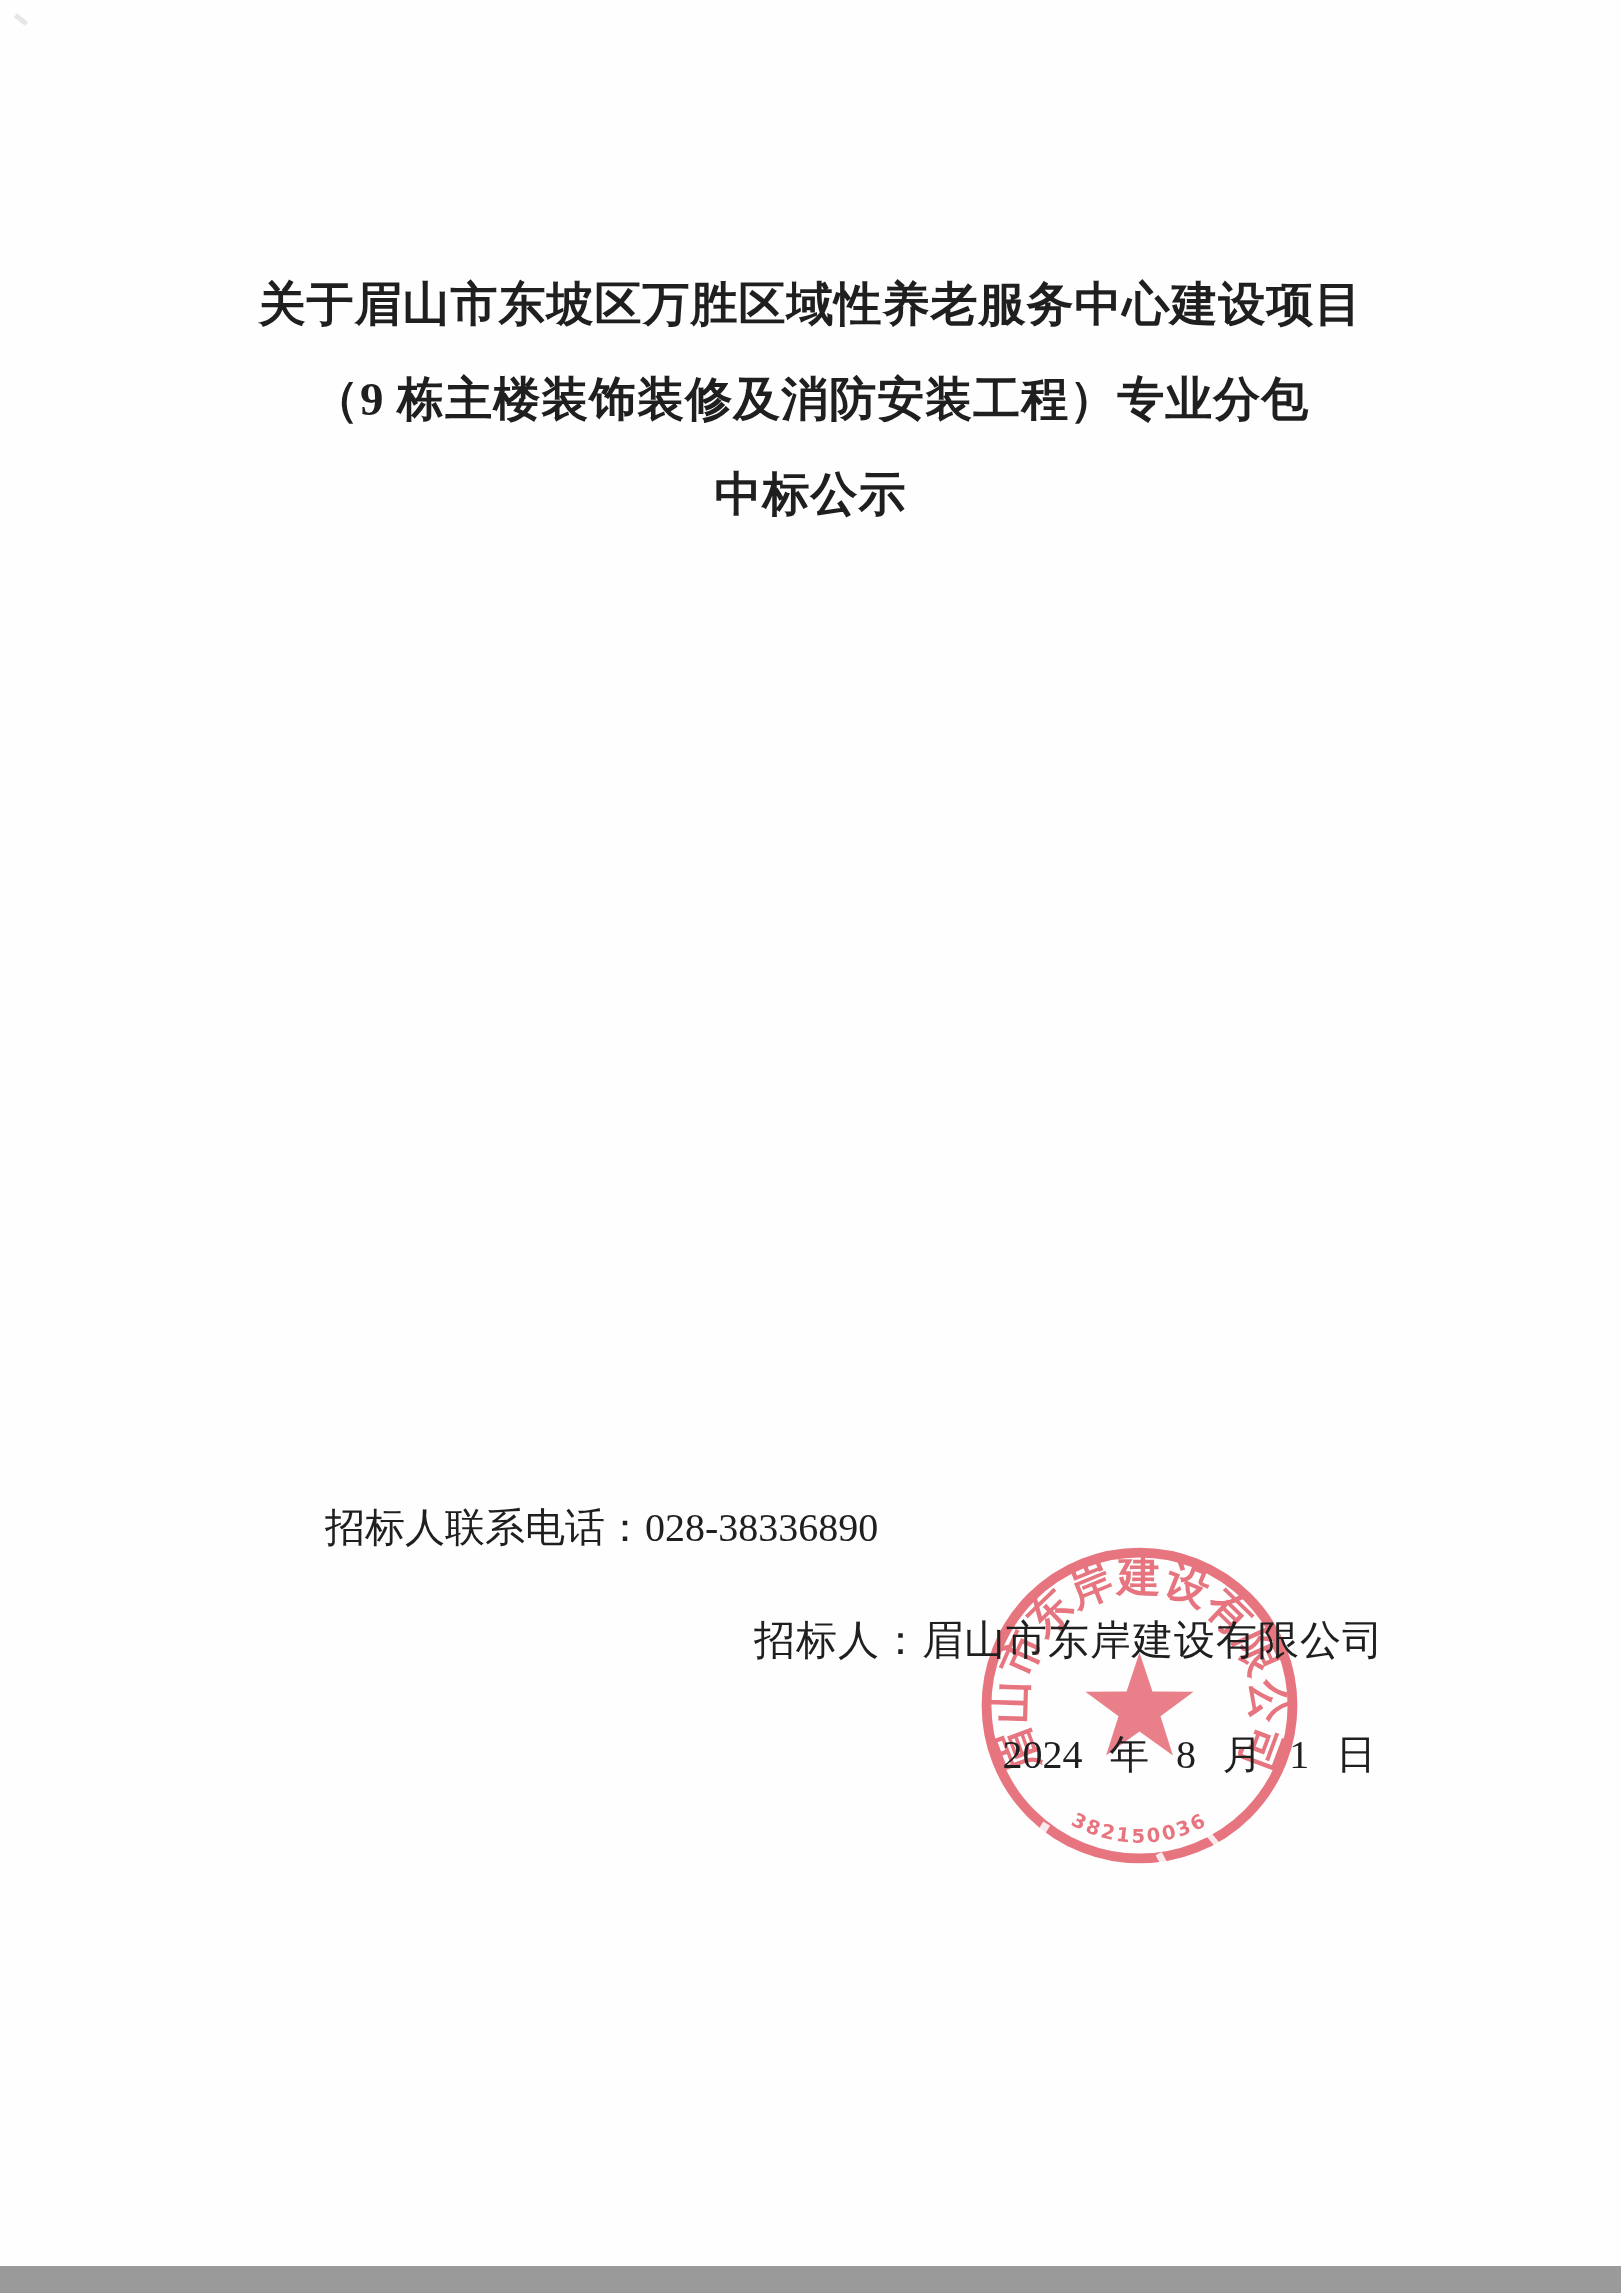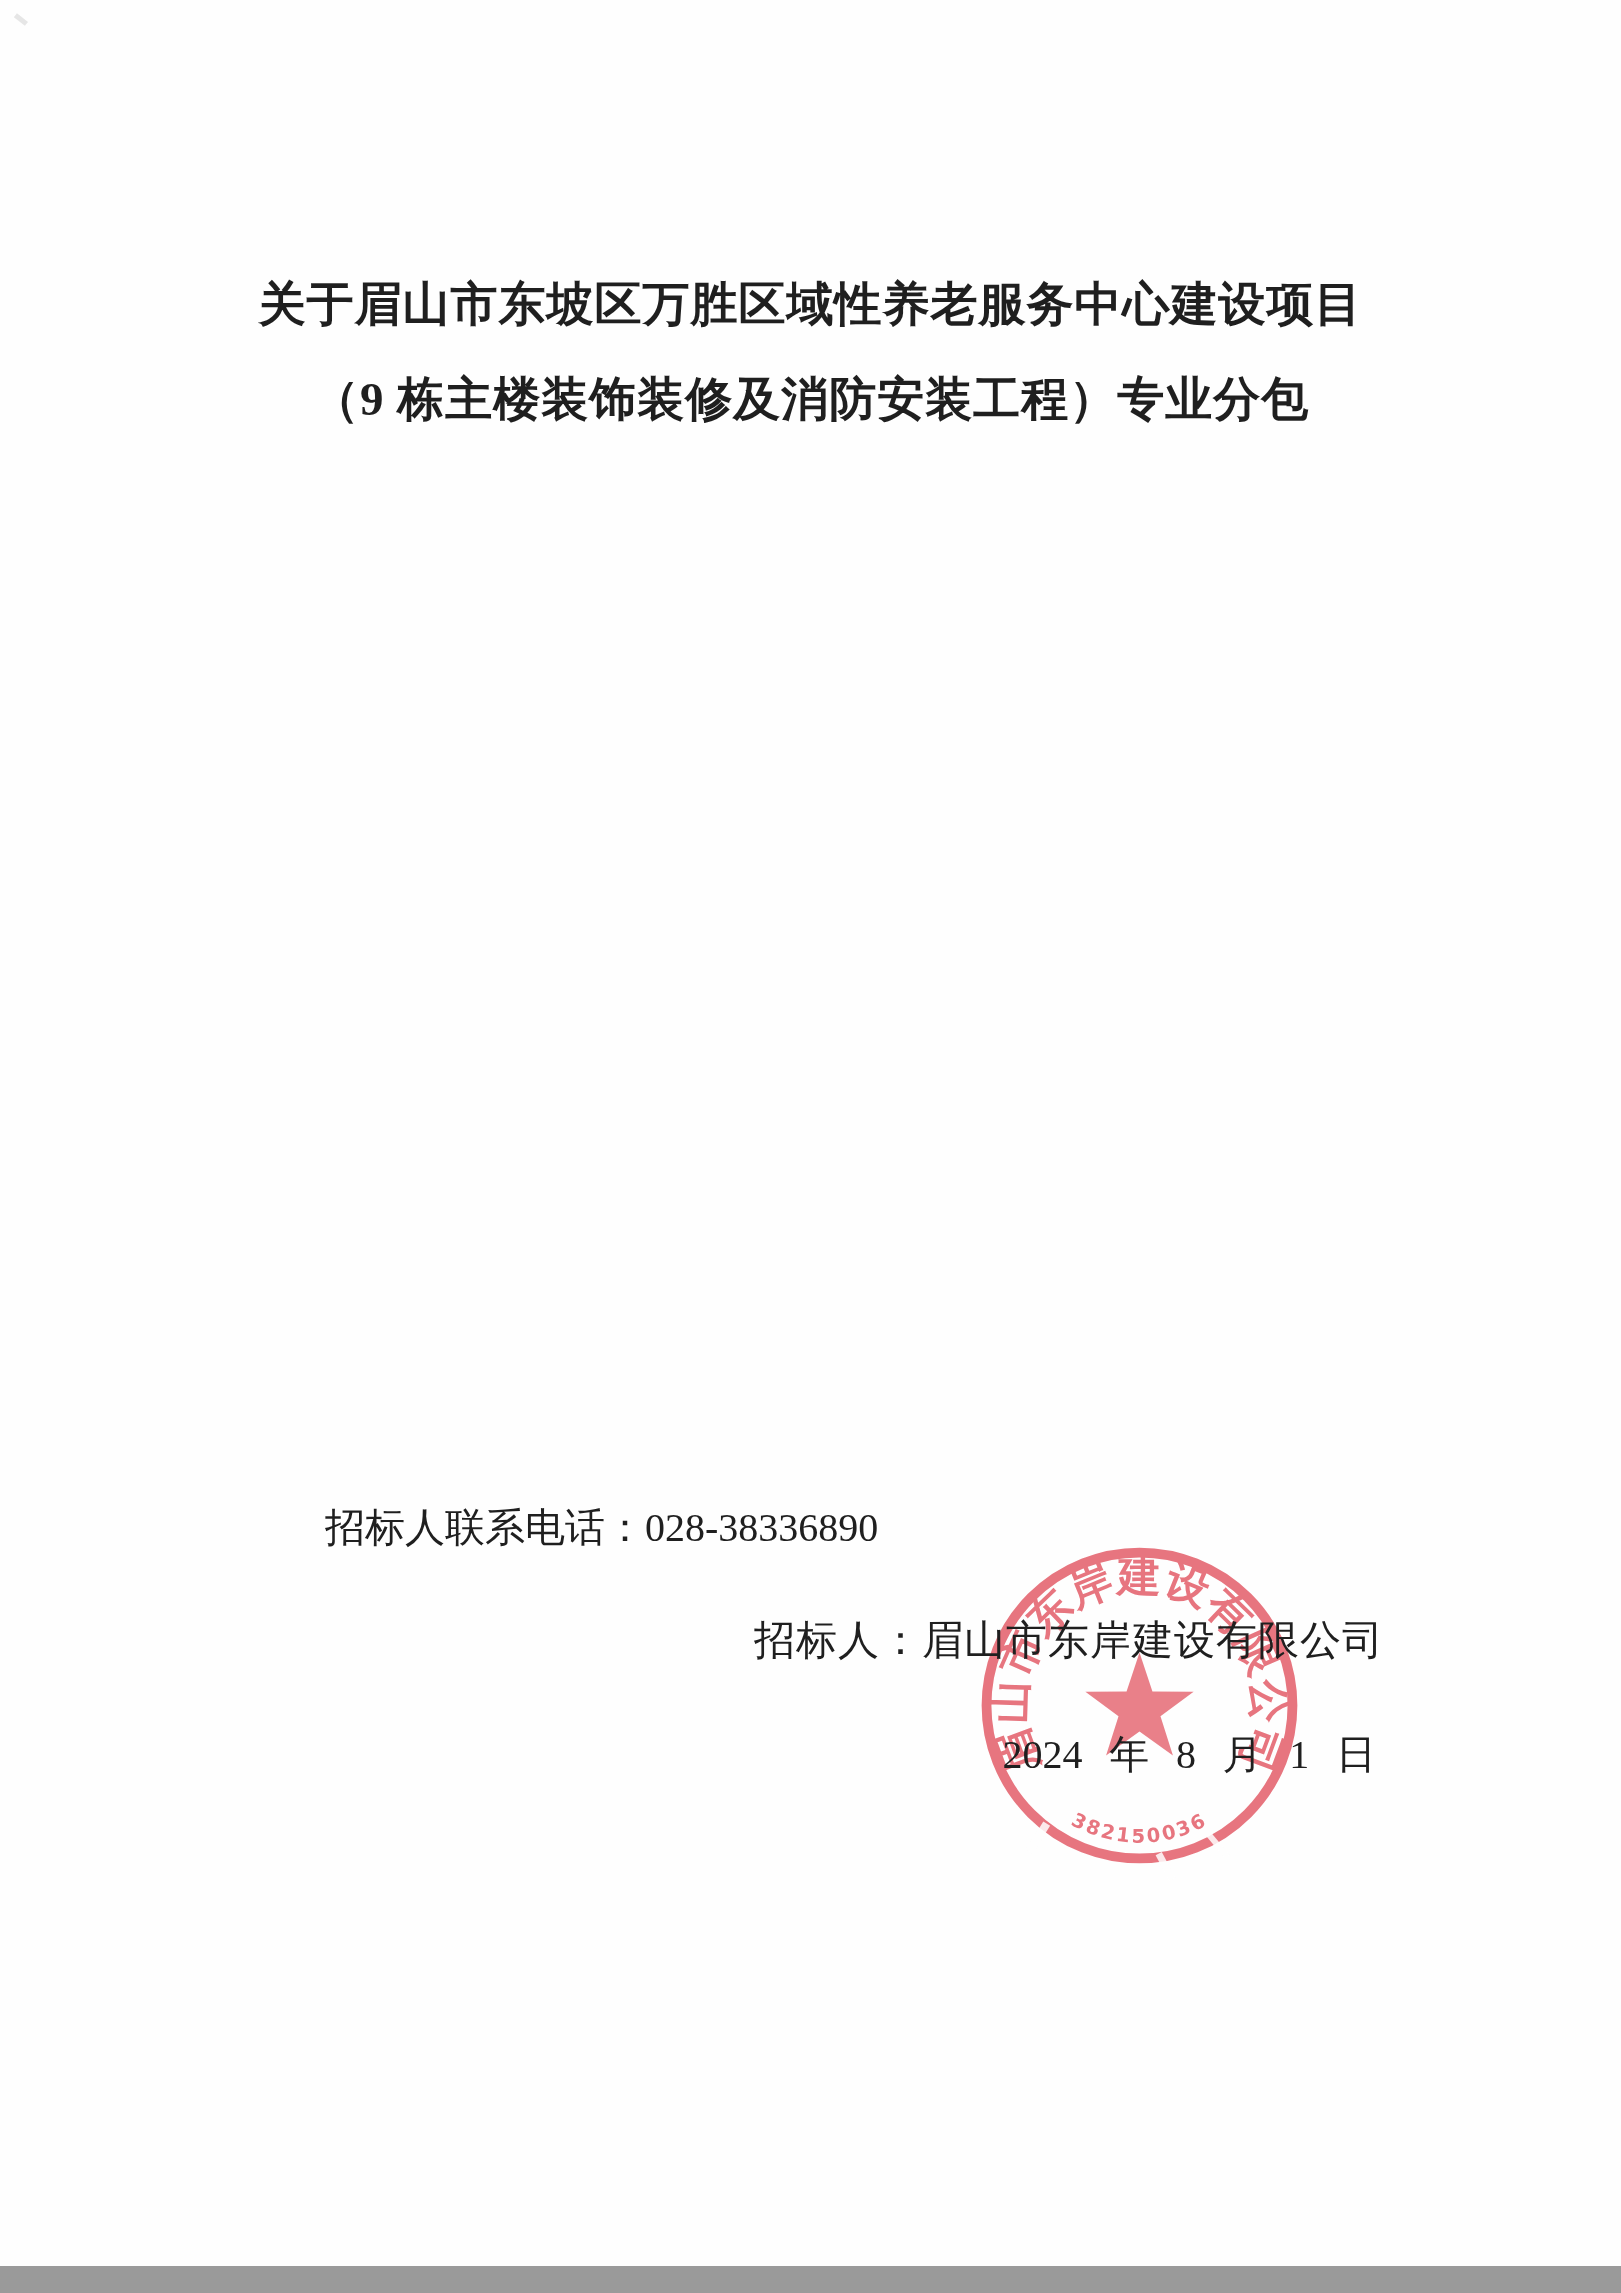--- a/index.html
+++ b/index.html
@@ -103,20 +103,21 @@
 </head>
 <body>
 
 <div class="page">
 
   <div class="scan-artifact"></div>
 
   <div class="title-block">
     <div class="line">关于眉山市东坡区万胜区域性养老服务中心建设项目</div>
     <div class="line">（9 栋主楼装饰装修及消防安装工程）专业分包</div>
+    <div class="line">中标公示</div>
   </div>
 
 
   <div class="phone-line">招标人联系电话：028-38336890</div>
 
   <div class="sign-line">招标人：眉山市东岸建设有限公司</div>
 
   <div class="date-line">2024 年 8 月 1 日</div>
 
   <div class="stamp">

